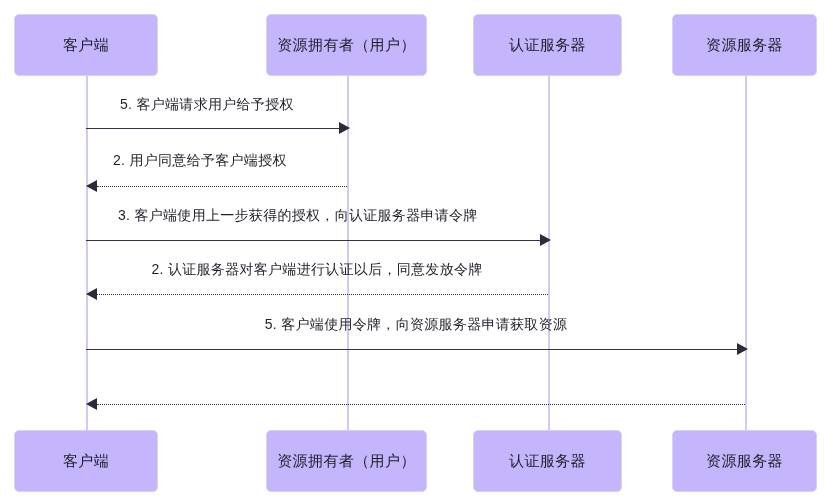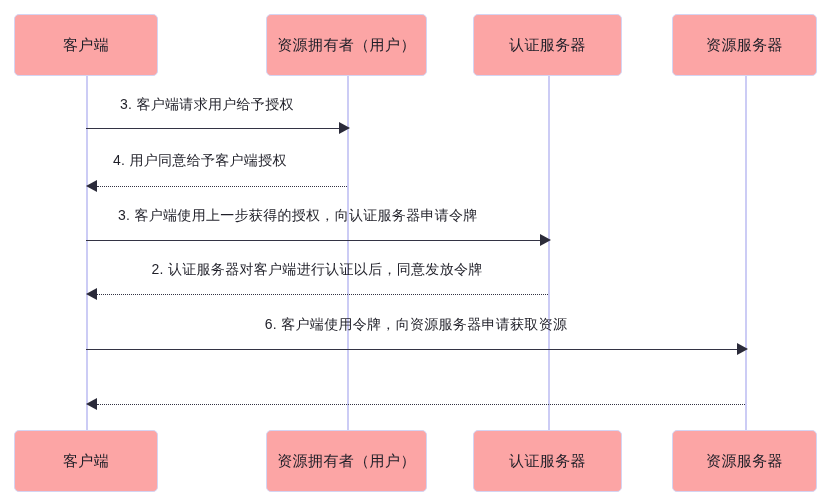--- a/index.html
+++ b/index.html
@@ -20,21 +20,21 @@
   .lifeline {
     position: absolute;
     width: 2px;
     background: #ccccf5;
     top: 76px;
     height: 355px;
   }
   .actor-box {
     position: absolute;
     box-sizing: border-box;
-    background: #fca5a5;
+    background: #c4b5fd;
     border: 1px solid #d4d4f2;
     border-radius: 5px;
     height: 62px;
     display: flex;
     align-items: center;
     justify-content: center;
     color: #1f1f28;
     font-size: 15px;
     letter-spacing: 0.4px;
   }
@@ -89,37 +89,37 @@
   </div>
   <div class="actor-box top" style="left:473px;width:149px">
     <span>认证服务器</span>
   </div>
   <div class="actor-box top" style="left:672px;width:145px">
     <span>资源服务器</span>
   </div>
 
   <div class="msg-line" style="left:86px;width:253px;top:128px"></div>
   <div class="arrow-head right" style="left:339px;top:122px"></div>
-  <div class="msg-label" style="left:120px;top:96px">3. 客户端请求用户给予授权</div>
+  <div class="msg-label" style="left:120px;top:96px">5. 客户端请求用户给予授权</div>
 
   <div class="msg-line dotted" style="left:97px;width:250px;top:186px"></div>
   <div class="arrow-head left" style="left:86px;top:180px"></div>
-  <div class="msg-label" style="left:113px;top:152px">4. 用户同意给予客户端授权</div>
+  <div class="msg-label" style="left:113px;top:152px">2. 用户同意给予客户端授权</div>
 
   <div class="msg-line" style="left:86px;width:454px;top:240px"></div>
   <div class="arrow-head right" style="left:540px;top:234px"></div>
   <div class="msg-label" style="left:118px;top:207px">3. 客户端使用上一步获得的授权，向认证服务器申请令牌</div>
 
   <div class="msg-line dotted" style="left:97px;width:451px;top:294px"></div>
   <div class="arrow-head left" style="left:86px;top:288px"></div>
   <div class="msg-label" style="left:317px;top:261px;transform:translateX(-50%)">2. 认证服务器对客户端进行认证以后，同意发放令牌</div>
 
   <div class="msg-line" style="left:86px;width:651px;top:349px"></div>
   <div class="arrow-head right" style="left:737px;top:343px"></div>
-  <div class="msg-label" style="left:416px;top:316px;transform:translateX(-50%)">6. 客户端使用令牌，向资源服务器申请获取资源</div>
+  <div class="msg-label" style="left:416px;top:316px;transform:translateX(-50%)">5. 客户端使用令牌，向资源服务器申请获取资源</div>
 
   <div class="msg-line dotted" style="left:97px;width:648px;top:404px"></div>
   <div class="arrow-head left" style="left:86px;top:398px"></div>
 
   <div class="actor-box bottom" style="left:14px;width:144px">
     <span>客户端</span>
   </div>
   <div class="actor-box bottom" style="left:266px;width:161px">
     <span>资源拥有者（用户）</span>
   </div>

